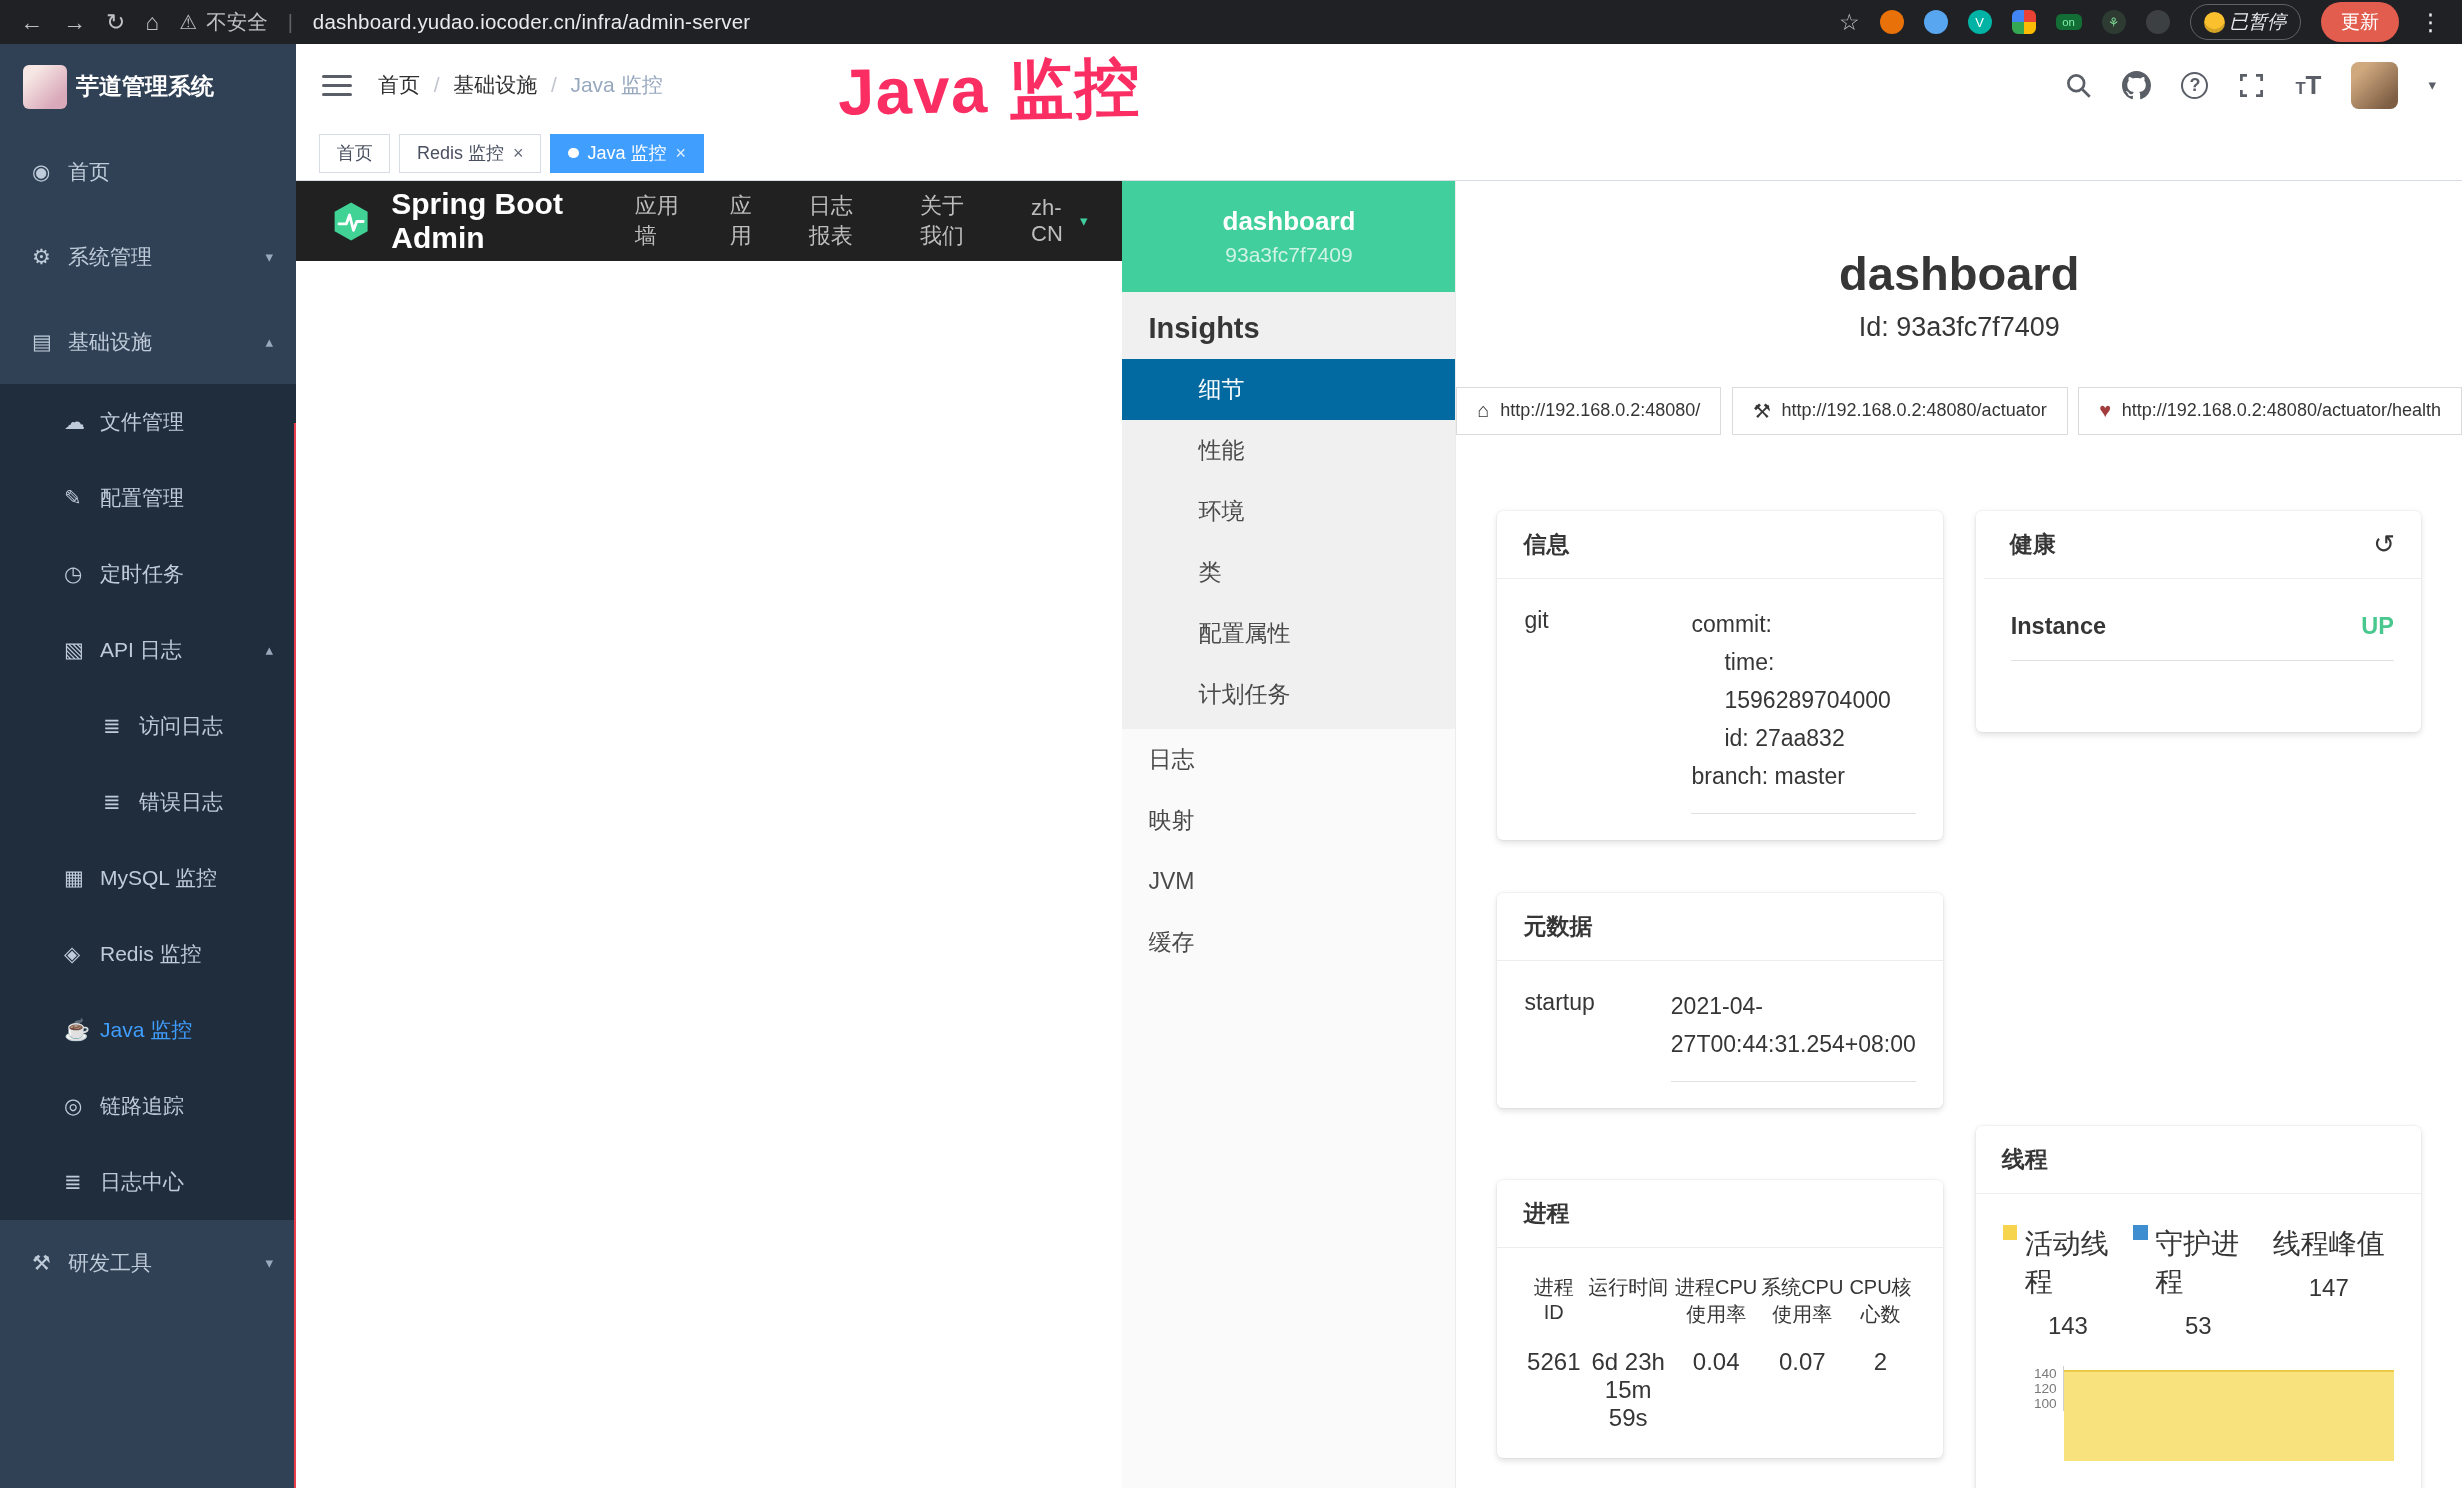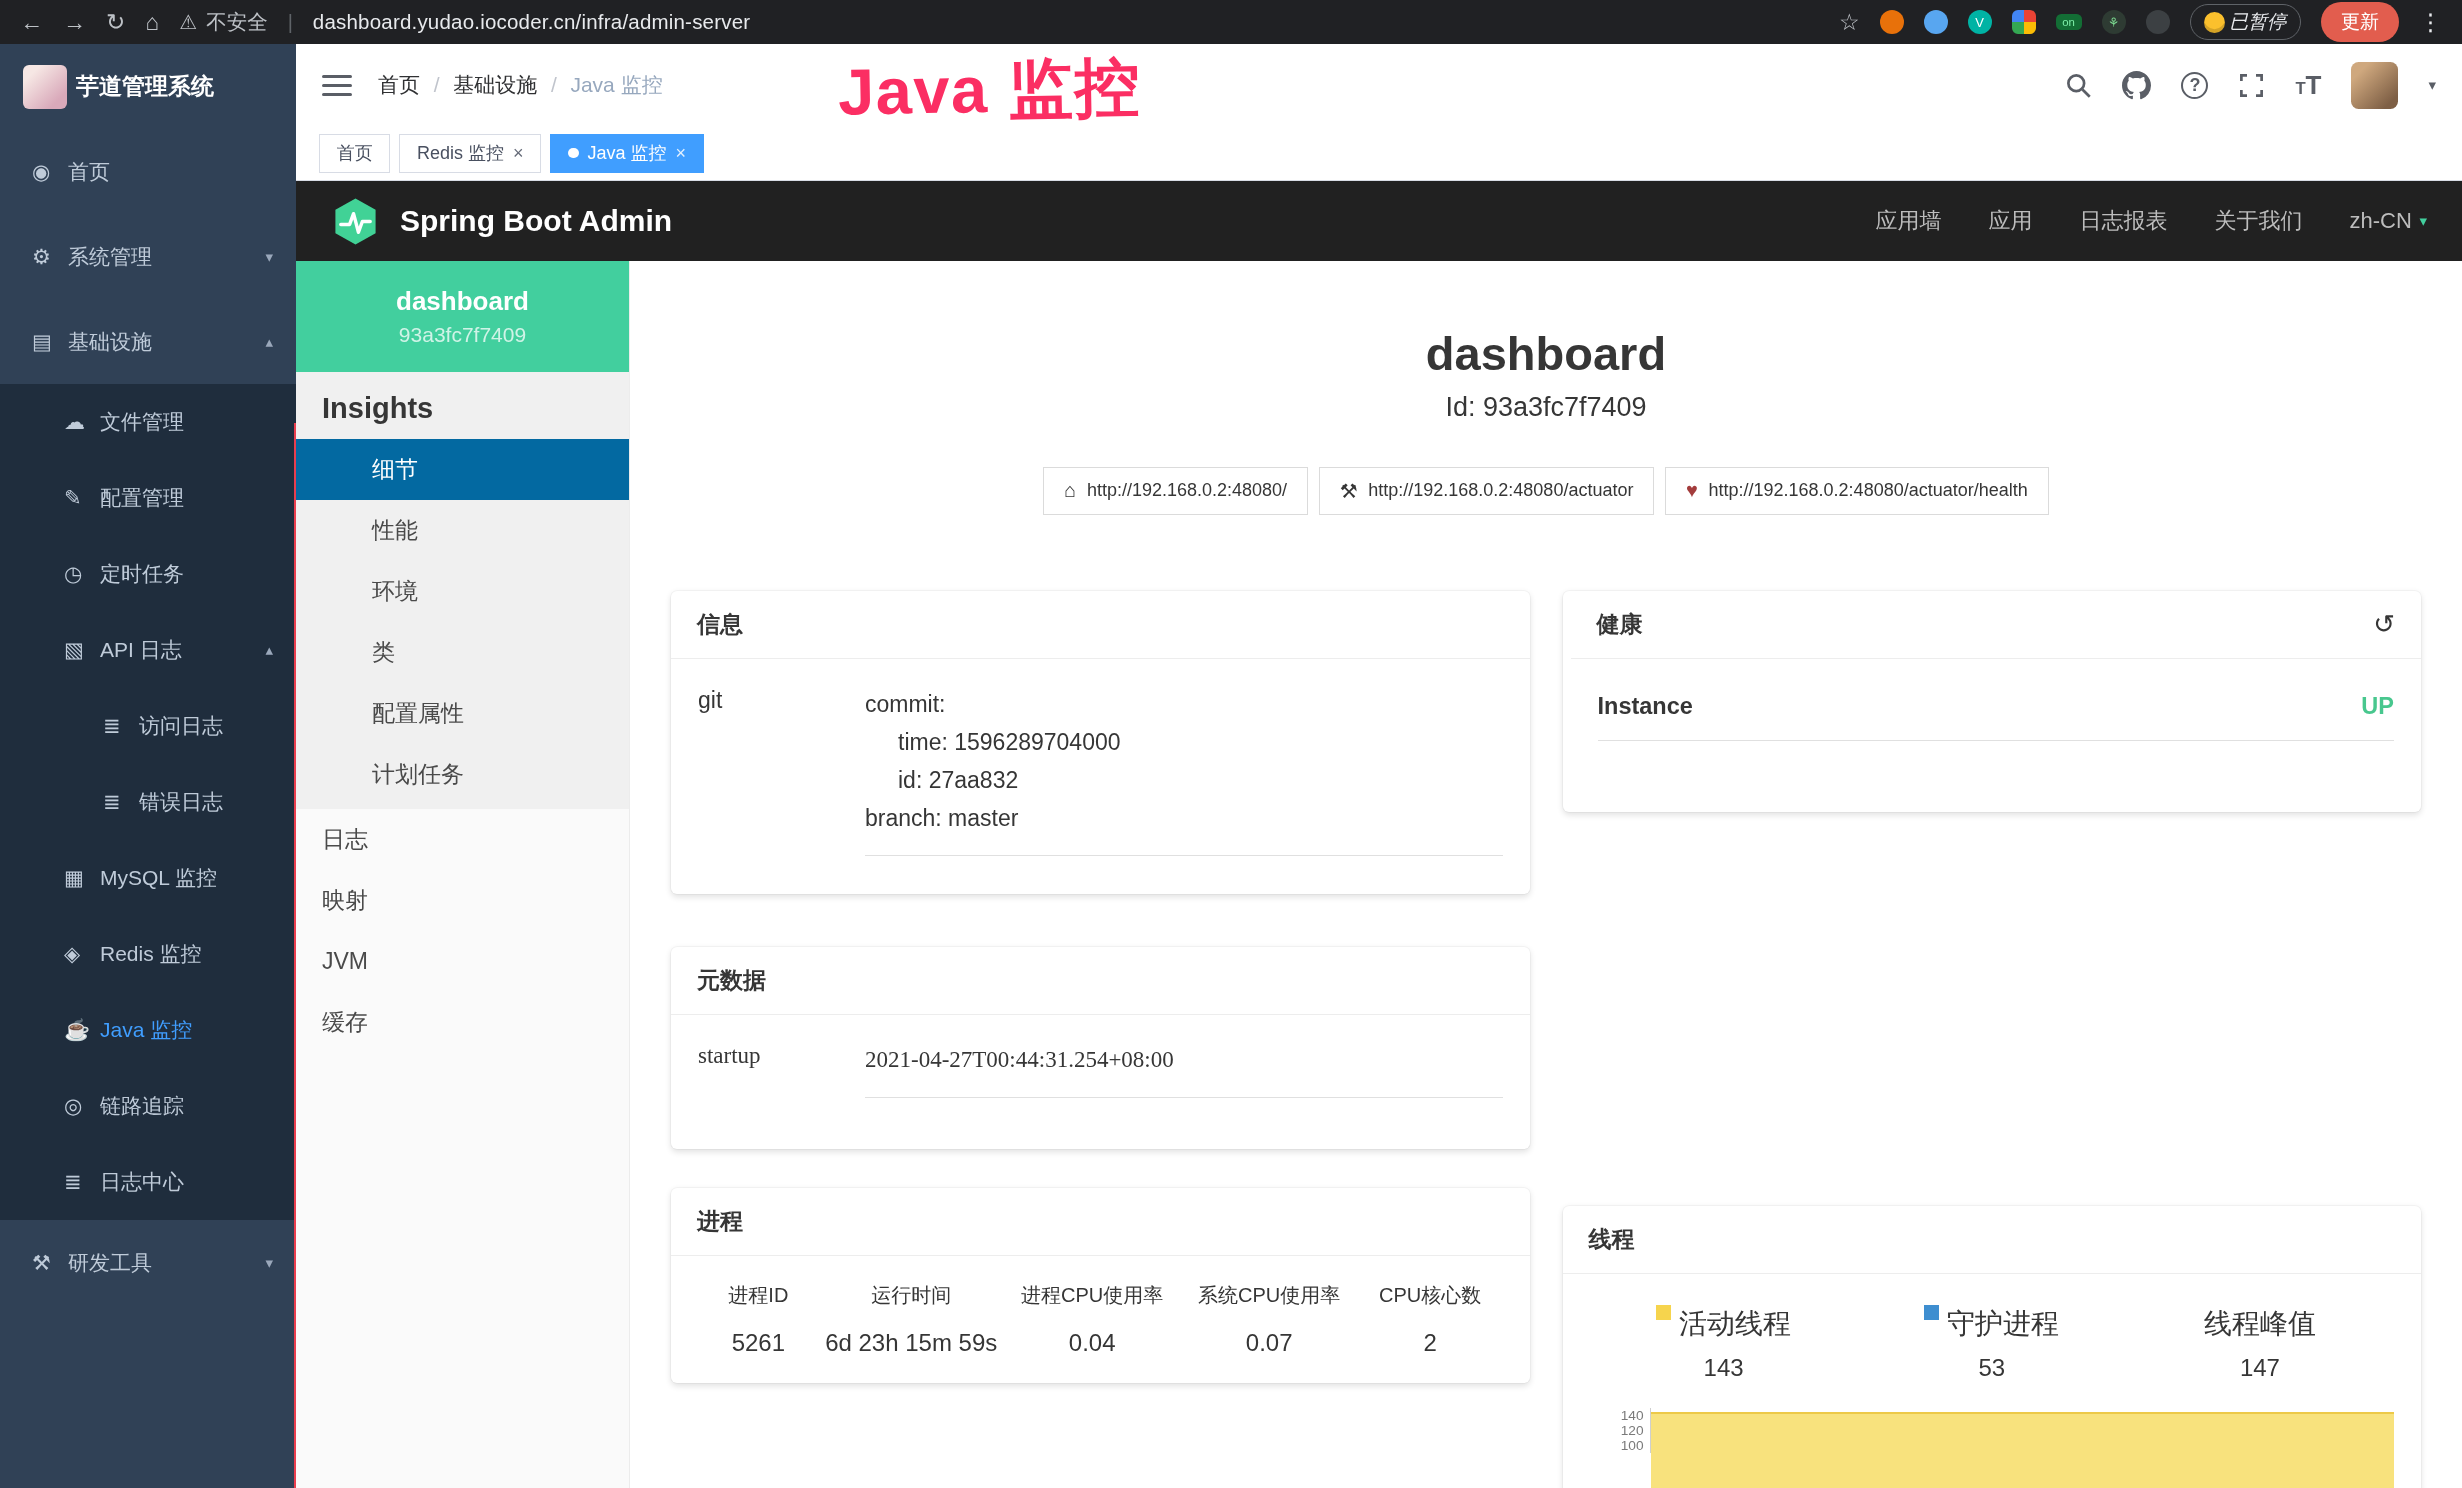--- a/index.html
+++ b/index.html
@@ -75,21 +75,21 @@
 
   .tabbar { height: 55px; border-bottom: 0.8px solid #d8dce5; display: flex; align-items: center;
     padding: 0 23px; gap: 9px; background: #fff; }
   .tab { height: 39px; display: flex; align-items: center; gap: 9px; padding: 0 16.7px;
     border: 0.8px solid #d8dce5; font-size: 18px; color: #495060; background: #fff; cursor: pointer; }
   .tab.active { background: #409eff; border-color: #409eff; color: #fff; }
   .tab .dot { width: 10.6px; height: 10.6px; border-radius: 50%; background: #fff; }
   .tab .close { font-size: 18px; opacity: .85; }
 
   
-  .sba { flex: 1; display: flex; flex-direction: column; min-height: 0; }
+  .sba { flex: 1; display: flex; flex-direction: row; min-height: 0; }
   .sba-header { height: 80px; background: #212121; display: flex; align-items: center;
     padding: 0 35px; gap: 20px; }
   .sba-logo { width: 49px; height: 49px; }
   .sba-title { color: #fff; font-size: 30px; font-weight: 700; }
   .sba-nav { margin-left: auto; display: flex; gap: 47px; font-size: 22px; color: #bdbdbd; align-items: center; }
   .sba-nav .nav-item { cursor: pointer; display: flex; align-items: center; gap: 7.6px; }
   .nav-caret { color: #42cf9e; font-size: 15px; }
 
   .sba-body { flex: 1; display: flex; min-height: 0; }
   .sba-side { width: 334px; min-width: 334px; background: #fafafa; border-right: 0.8px solid #ececec; }
@@ -117,21 +117,21 @@
   .cards { display: flex; gap: 33px; padding: 76px 41px 0; }
   .col { flex: 1; display: flex; flex-direction: column; min-width: 0; }
   .card { background: #fff; border-radius: 6px;
     box-shadow: 0 2.3px 6px rgba(10,10,10,.12), 0 0 0 0.8px rgba(10,10,10,.04); }
   .card-header { padding: 18px 26px; font-size: 23px; font-weight: 700; color: #363636;
     border-bottom: 0.8px solid #ededed; display: flex; justify-content: space-between; align-items: center; }
   .card-body { padding: 26px 27px; }
   .hist-icon { font-size: 26px; font-weight: 400; color: #363636; cursor: pointer; }
 
   .card-info { min-height: 303px; margin-bottom: 53px; }
-  .card-meta { min-height: 202px; margin-bottom: 39px; font-family: Liberation Serif, serif; }
+  .card-meta { min-height: 202px; margin-bottom: 72px; }
   .card-health { min-height: 221px; padding-left: 8px; }
   .card-threads { margin-top: 394px; height: 425px; }
 
   .kv { display: flex; font-size: 23px; color: #363636; }
   .kv-label { width: 167px; padding-top: 1.5px; }
   .kv-val { flex: 1; border-bottom: 0.8px solid #e0e0e0; padding-bottom: 18px; line-height: 38px; }
   .ind { padding-left: 33px; }
 
   .health-row { display: flex; justify-content: space-between; font-size: 23.5px; color: #363636;
     border-bottom: 0.8px solid #e0e0e0; padding-bottom: 20px; margin-top: 7.6px; }

